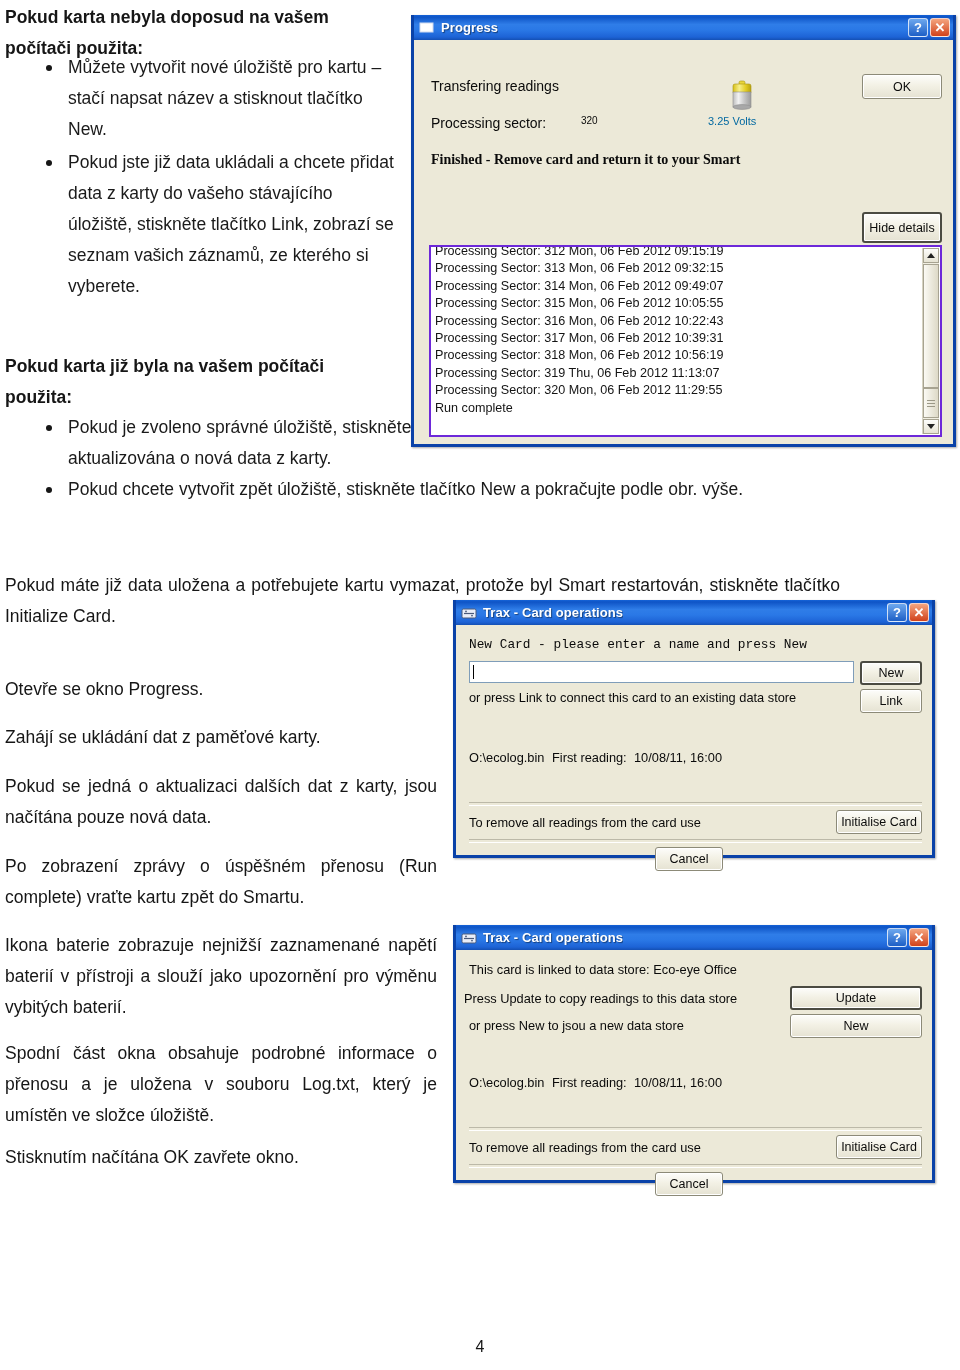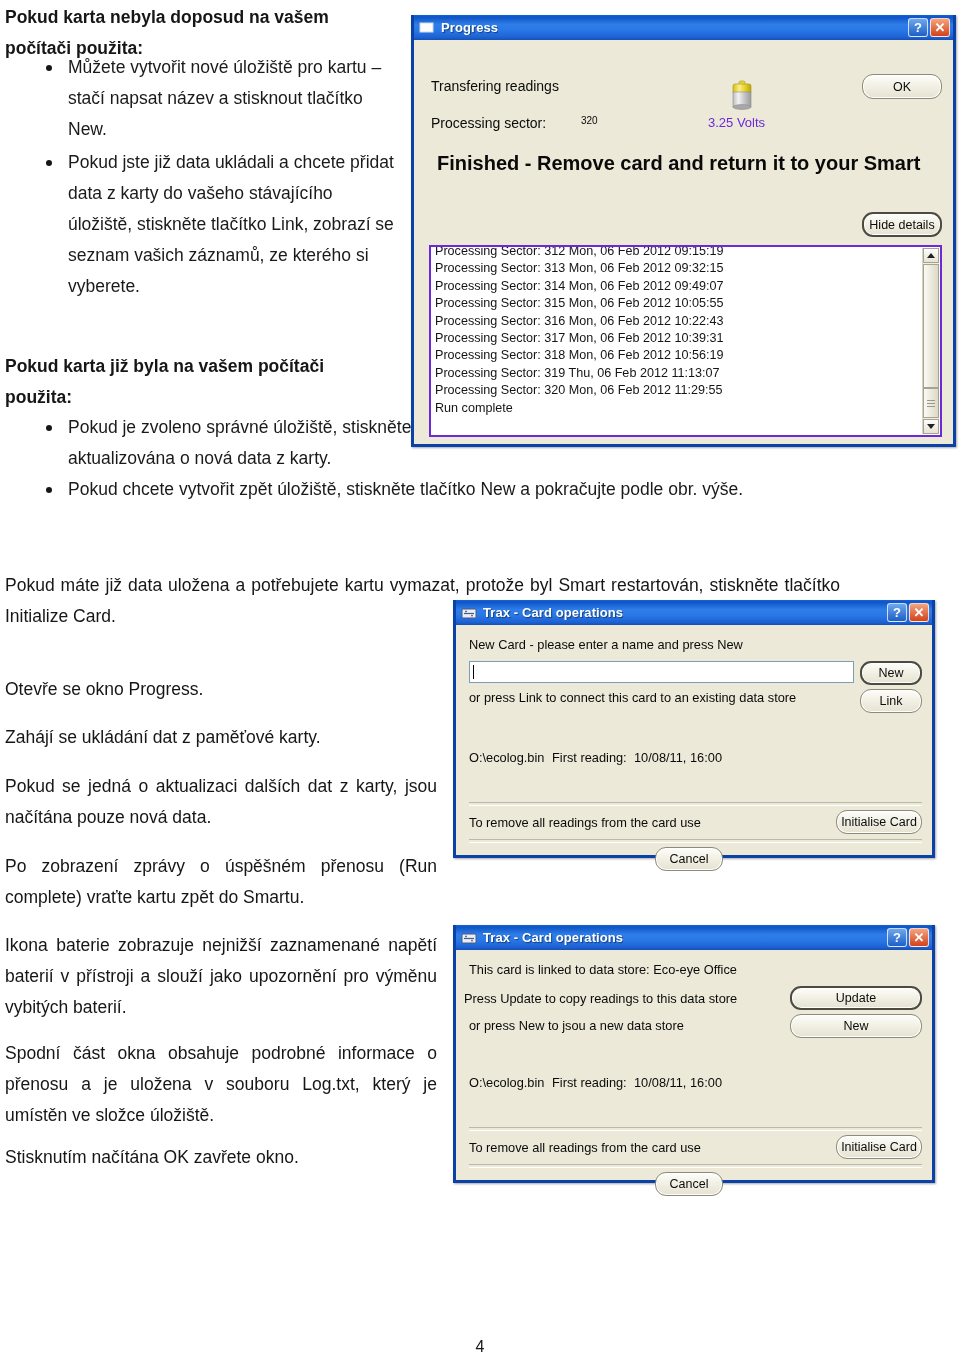--- a/index.html
+++ b/index.html
@@ -124,21 +124,21 @@
     position: absolute;
     left: 0; right: 0; top: 25px; bottom: 0;
     background: #ece9d8;
   }
 
   
   .xpbtn {
     position: absolute;
     background: linear-gradient(to bottom, #fdfdfb 0%, #f3f1e5 45%, #e5e2d2 100%);
     border: 1px solid #8c8a78;
-    border-radius: 11px;
+    border-radius: 3px;
     font-size: 12.5px;
     color: #0c0c0c;
     display: flex;
     align-items: center;
     justify-content: center;
     box-sizing: border-box;
     font-family: "Liberation Sans", sans-serif;
     box-shadow: inset 0 0 0 1px #ffffff;
   }
   .xpbtn.default {
@@ -255,22 +255,22 @@
     background: #9b9887;
   }
 
   .battery {
     position: absolute;
     width: 24px;
     height: 30px;
   }
   .volts {
     position: absolute;
-    font-size: 13px;
-    color: #6d28d9;
+    font-size: 11px;
+    color: #0369a1;
     white-space: nowrap;
   }
 
   .pagenum {
     position: absolute;
     left: 0;
     right: 0;
     text-align: center;
     font-size: 16px;
     color: #161616;
@@ -327,21 +327,21 @@
     </span>
   </div>
 
   <div class="client">
 
     <div class="dlg-label" style="left:17px; top:38px; font-size:14px;">Transfering readings</div>
 
     <div class="dlg-label" style="left:17px; top:75px; font-size:14px;">Processing sector:</div>
     <div class="dlg-label" style="left:167px; top:75px; font-size:10px;">320</div>
 
-    <div class="dlg-label" style="left:23px; top:112px; font-size:20px; font-weight:bold;">Finished - Remove card and return it to your Smart</div>
+    <div class="dlg-label" style="left:17px; top:112px; font-size:14px; font-weight:bold;font-family:Liberation Serif, serif;">Finished - Remove card and return it to your Smart</div>
 
     <svg class="battery" style="left:316px; top:40px;" viewBox="0 0 24 30">
       <defs>
         <linearGradient id="batBody" x1="0" y1="0" x2="1" y2="0">
           <stop offset="0%" stop-color="#bdbdbd"></stop>
           <stop offset="30%" stop-color="#f2f2f2"></stop>
           <stop offset="60%" stop-color="#c9c9c9"></stop>
           <stop offset="100%" stop-color="#9b9b9b"></stop>
         </linearGradient>
         <linearGradient id="batTop" x1="0" y1="0" x2="1" y2="0">
@@ -354,21 +354,21 @@
       <rect x="9" y="1" width="6" height="4" rx="1.6" fill="#e8d43b" stroke="#a8960f" stroke-width="0.6"></rect>
       <rect x="3" y="4" width="18" height="10" rx="2" fill="url(#batTop)" stroke="#a8960f" stroke-width="0.6"></rect>
       <rect x="3" y="12" width="18" height="15" fill="url(#batBody)" stroke="#8d8d8d" stroke-width="0.6"></rect>
       <ellipse cx="12" cy="27" rx="9" ry="2.4" fill="#a8a8a8" stroke="#8d8d8d" stroke-width="0.6"></ellipse>
     </svg>
 
     <div class="volts" style="left:294px; top:75px;">3.25 Volts</div>
 
     <div class="xpbtn" style="left:448px; top:34px; width:80px; height:25px;">OK</div>
 
-    <div class="xpbtn default" style="left:448px; top:172px; width:80px; height:25px;">Hide details</div>
+    <div class="xpbtn default" style="left:448px; top:172px; width:80px; height:31px;">Hide details</div>
 
     <div class="loglist" style="left:15px; top:205px; width:513px; height:192px;">
       <div class="rows">
         <div>Processing Sector: 312 Mon, 06 Feb 2012 09:15:19</div>
         <div>Processing Sector: 313 Mon, 06 Feb 2012 09:32:15</div>
         <div>Processing Sector: 314 Mon, 06 Feb 2012 09:49:07</div>
         <div>Processing Sector: 315 Mon, 06 Feb 2012 10:05:55</div>
         <div>Processing Sector: 316 Mon, 06 Feb 2012 10:22:43</div>
         <div>Processing Sector: 317 Mon, 06 Feb 2012 10:39:31</div>
         <div>Processing Sector: 318 Mon, 06 Feb 2012 10:56:19</div>
@@ -405,21 +405,21 @@
       <circle cx="11" cy="9.6" r="0.9" fill="#4a5a7a"></circle>
     </svg>
     <span class="tb-title">Trax - Card operations</span>
     <span class="tb-buttons">
       <span class="tb-btn help">?</span>
       <span class="tb-btn close">✕</span>
     </span>
   </div>
 
   <div class="client">
-    <div class="dlg-label" style="left:13px; top:12px;">New Card - please enter a name and press New</div>
+    <div class="dlg-label" style="left:13px; top:12px;font-family:Liberation Mono, monospace;">New Card - please enter a name and press New</div>
 
     <div class="xpinput" style="left:13px; top:36px; width:385px; height:22px;">
         <span class="caret"></span>
       </div>
 
     <div class="xpbtn default" style="left:404px; top:36px; width:62px; height:24px;">New</div>
 
     <div class="dlg-label" style="left:13px; top:65px;">or press Link to connect this card to an existing data store</div>
 
     <div class="xpbtn" style="left:404px; top:64px; width:62px; height:24px;">Link</div>

